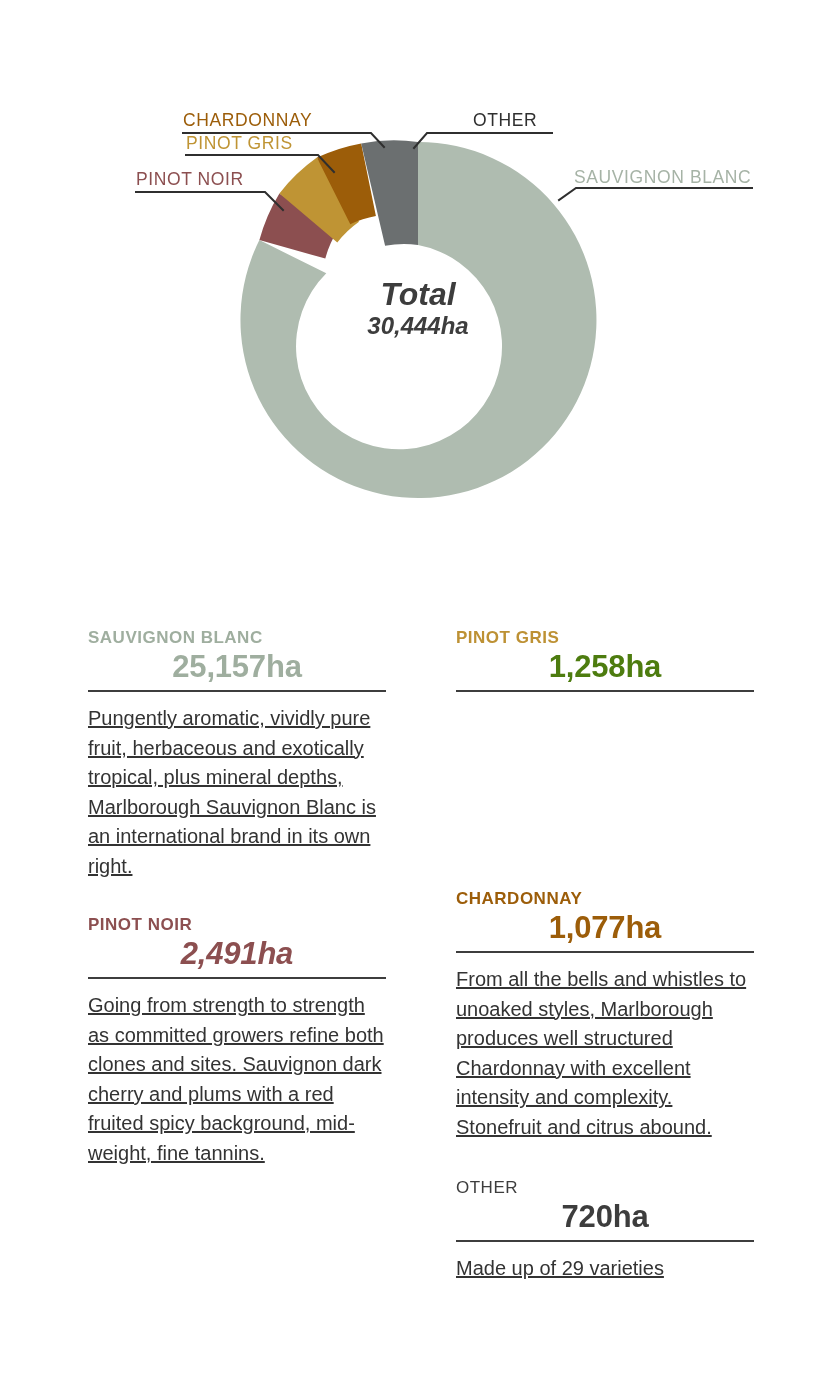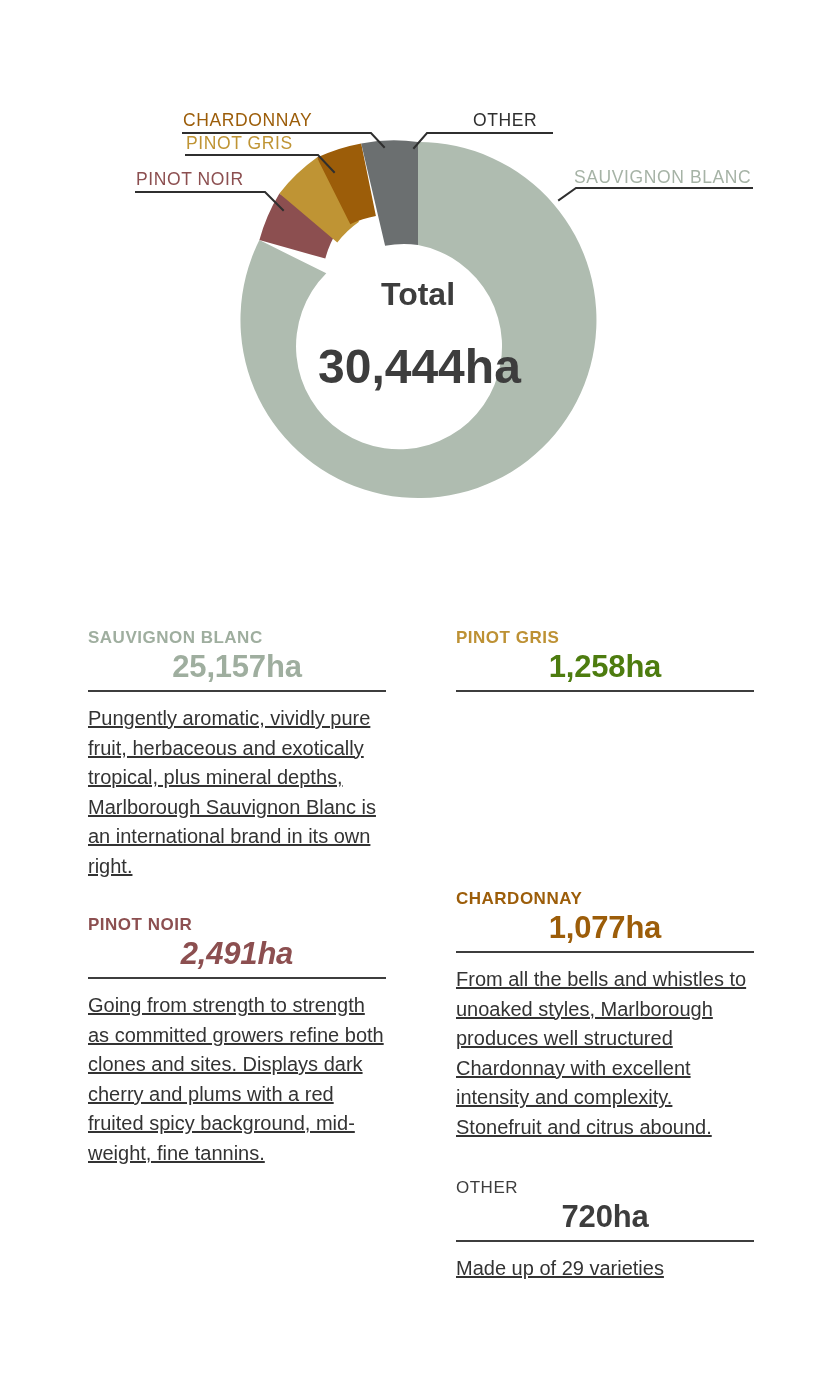--- a/index.html
+++ b/index.html
@@ -46,23 +46,24 @@
   #center-label {
     position: absolute;
     left: 318px;
     top: 276px;
     width: 200px;
     text-align: center;
     color: #3d3d3d;
     font-weight: bold;
     line-height: 1.14;
     pointer-events: none;
+    font-style: italic;
   }
   #center-total-word { font-size: 32px; display: block; }
-  #center-total-value { font-size: 48px; display: block; margin-top: 28px; }
+  #center-total-value { font-size: 24px; display: block; }
 
   
   #details {
     position: absolute;
     left: 0;
     top: 600px;
     width: 840px;
     height: 800px;
   }
   .detail-block {
@@ -195,21 +196,21 @@
   <div class="detail-block col-right" style="top:28px;">
     <p class="detail-title" style="color:#bd9134;">PINOT GRIS</p>
     <p class="detail-value" style="color:#4d7c0f;">1,258ha</p>
     <hr class="detail-rule">
   </div>
 
   <div class="detail-block col-left" style="top:315px;">
     <p class="detail-title" style="color:#8c4f50;">PINOT NOIR</p>
     <p class="detail-value" style="color:#8c4f50;font-style:italic;">2,491ha</p>
     <hr class="detail-rule">
-    <p class="detail-body">Going from strength to strength as committed growers refine both clones and sites. Displays dark cherry and plums with a red fruited spicy background, mid-weight, fine tannins.</p>
+    <p class="detail-body">Going from strength to strength as committed growers refine both clones and sites. Sauvignon dark cherry and plums with a red fruited spicy background, mid-weight, fine tannins.</p>
   </div>
 
   <div class="detail-block col-right" style="top:289px;">
     <p class="detail-title" style="color:#9c5d09;">CHARDONNAY</p>
     <p class="detail-value" style="color:#9c5d09;">1,077ha</p>
     <hr class="detail-rule">
     <p class="detail-body">From all the bells and whistles to unoaked styles, Marlborough produces well structured Chardonnay with excellent intensity and complexity. Stonefruit and citrus abound.</p>
   </div>
 
   <div class="detail-block col-right" style="top:578px;">

